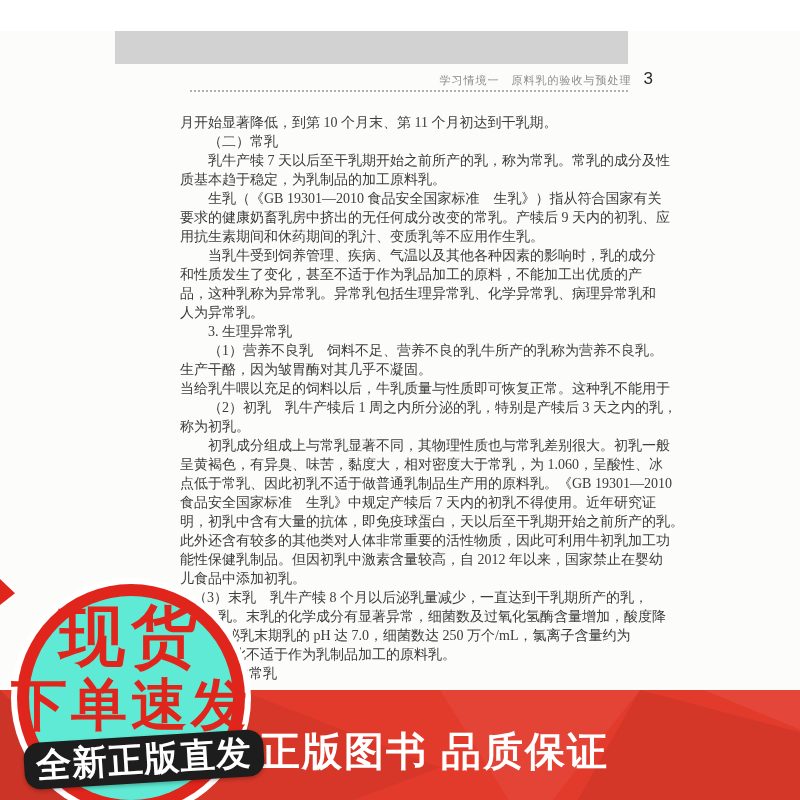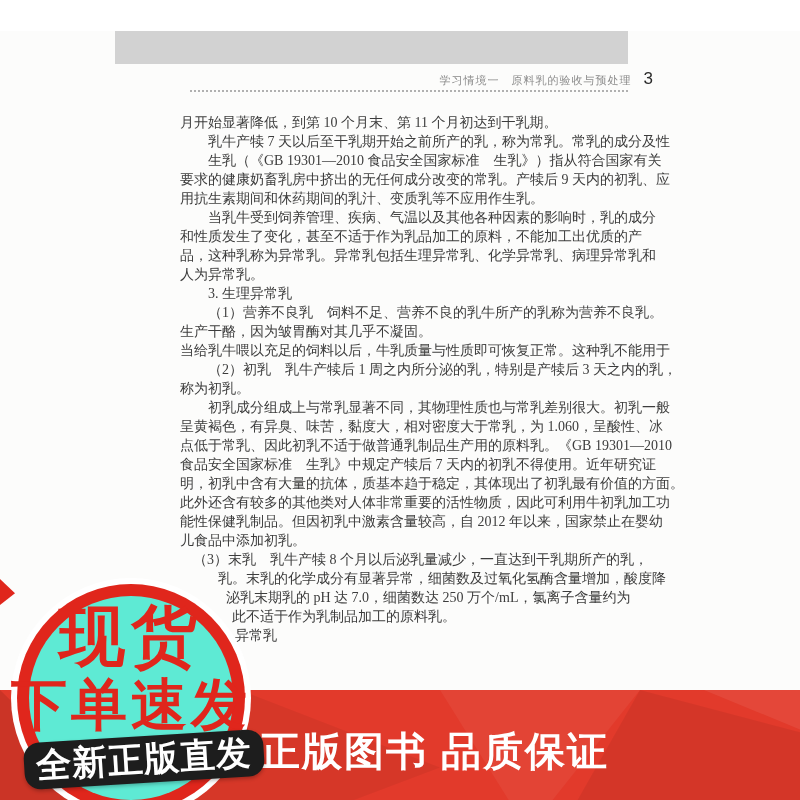--- a/index.html
+++ b/index.html
@@ -70,39 +70,41 @@
   <div class="top-gray"></div>
 
   <div class="page-header">
     <span class="section-title">学习情境一　原料乳的验收与预处理</span>
     <span class="page-number">3</span>
   </div>
   <div class="dotted-rule"></div>
 
   <div class="body-text" id="body-text">
       <div class="line">月开始显著降低，到第 10 个月末、第 11 个月初达到干乳期。</div>
+      <div class="line">　　（二）常乳</div>
       <div class="line">　　乳牛产犊 7 天以后至干乳期开始之前所产的乳，称为常乳。常乳的成分及性</div>
+      <div class="line">质基本趋于稳定，为乳制品的加工原料乳。</div>
       <div class="line">　　生乳（《GB 19301—2010 食品安全国家标准　生乳》）指从符合国家有关</div>
       <div class="line">要求的健康奶畜乳房中挤出的无任何成分改变的常乳。产犊后 9 天内的初乳、应</div>
       <div class="line">用抗生素期间和休药期间的乳汁、变质乳等不应用作生乳。</div>
       <div class="line">　　当乳牛受到饲养管理、疾病、气温以及其他各种因素的影响时，乳的成分</div>
       <div class="line">和性质发生了变化，甚至不适于作为乳品加工的原料，不能加工出优质的产</div>
       <div class="line">品，这种乳称为异常乳。异常乳包括生理异常乳、化学异常乳、病理异常乳和</div>
       <div class="line">人为异常乳。</div>
       <div class="line">　　3. 生理异常乳</div>
       <div class="line">　　（1）营养不良乳　饲料不足、营养不良的乳牛所产的乳称为营养不良乳。</div>
       <div class="line">生产干酪，因为皱胃酶对其几乎不凝固。</div>
       <div class="line">当给乳牛喂以充足的饲料以后，牛乳质量与性质即可恢复正常。这种乳不能用于</div>
       <div class="line">　　（2）初乳　乳牛产犊后 1 周之内所分泌的乳，特别是产犊后 3 天之内的乳，</div>
       <div class="line">称为初乳。</div>
       <div class="line">　　初乳成分组成上与常乳显著不同，其物理性质也与常乳差别很大。初乳一般</div>
       <div class="line">呈黄褐色，有异臭、味苦，黏度大，相对密度大于常乳，为 1.060，呈酸性、冰</div>
       <div class="line">点低于常乳、因此初乳不适于做普通乳制品生产用的原料乳。《GB 19301—2010</div>
       <div class="line">食品安全国家标准　生乳》中规定产犊后 7 天内的初乳不得使用。近年研究证</div>
-      <div class="line">明，初乳中含有大量的抗体，质基本趋于稳定，其体现出了初乳最有价值的方面。</div>
+      <div class="line">明，初乳中含有大量的抗体，即免疫球蛋白，天以后至干乳期开始之前所产的乳。</div>
       <div class="line">此外还含有较多的其他类对人体非常重要的活性物质，因此可利用牛初乳加工功</div>
       <div class="line">能性保健乳制品。但因初乳中激素含量较高，自 2012 年以来，国家禁止在婴幼</div>
       <div class="line">儿食品中添加初乳。</div>
       <div class="line" style="margin-left: 13px;">（3）末乳　乳牛产犊 8 个月以后泌乳量减少，一直达到干乳期所产的乳，</div>
       <div class="line" style="margin-left: 38px;">乳。末乳的化学成分有显著异常，细菌数及过氧化氢酶含量增加，酸度降</div>
       <div class="line" style="margin-left: 46px;">泌乳末期乳的 pH 达 7.0，细菌数达 250 万个/mL，氯离子含量约为</div>
       <div class="line" style="margin-left: 52px;">此不适于作为乳制品加工的原料乳。</div>
       <div class="line" style="margin-left: 55px;">异常乳</div>
     </div>
 

